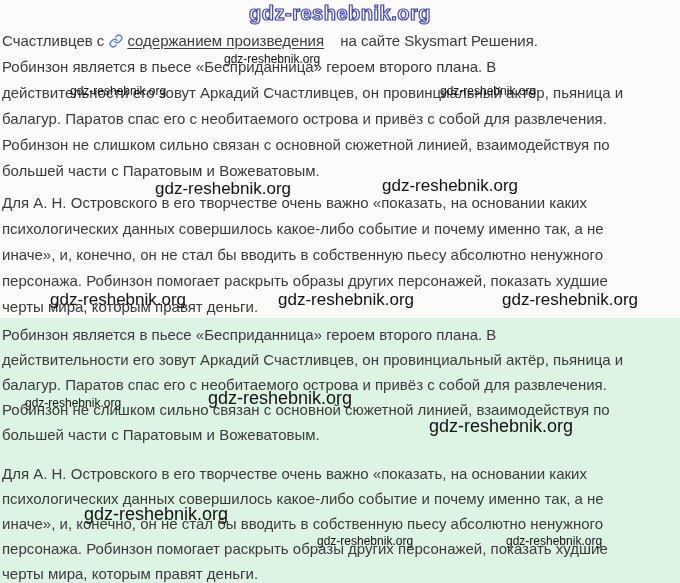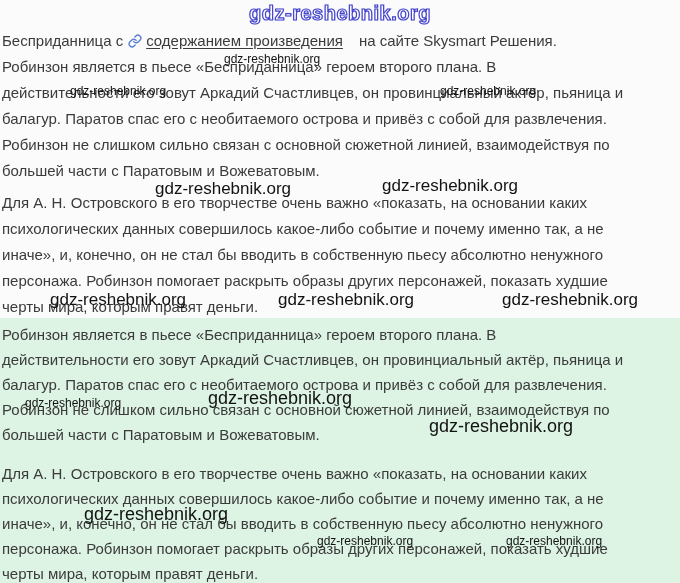--- a/index.html
+++ b/index.html
@@ -54,21 +54,21 @@
 </style>
 </head>
 <body>
 
 <div class="page">
 
   <div class="top-watermark">gdz-reshebnik.org</div>
 
   <div class="content">
     <div class="line intro">
-      <span>Бесприданница с</span><span class="link"><span class="link-icon"><svg width="14" height="14" viewBox="0 0 24 24" fill="none" stroke="#5b7fd9" stroke-width="2.4" stroke-linecap="round" stroke-linejoin="round">
+      <span>Счастливцев с</span><span class="link"><span class="link-icon"><svg width="14" height="14" viewBox="0 0 24 24" fill="none" stroke="#5b7fd9" stroke-width="2.4" stroke-linecap="round" stroke-linejoin="round">
               <path d="M10 13a5 5 0 0 0 7.54.54l3-3a5 5 0 0 0-7.07-7.07l-1.72 1.71"></path>
               <path d="M14 11a5 5 0 0 0-7.54-.54l-3 3a5 5 0 0 0 7.07 7.07l1.71-1.71"></path>
             </svg></span><span class="link-text">содержанием произведения</span></span><span class="intro-suffix">на сайте Skysmart Решения.</span>
     </div>
 
     <div class="para">
         <div class="line">Робинзон является в пьесе «Бесприданница» героем второго плана. В</div>
         <div class="line">действительности его зовут Аркадий Счастливцев, он провинциальный актёр, пьяница и</div>
         <div class="line">балагур. Паратов спас его с необитаемого острова и привёз с собой для развлечения.</div>
         <div class="line">Робинзон не слишком сильно связан с основной сюжетной линией, взаимодействуя по</div>

